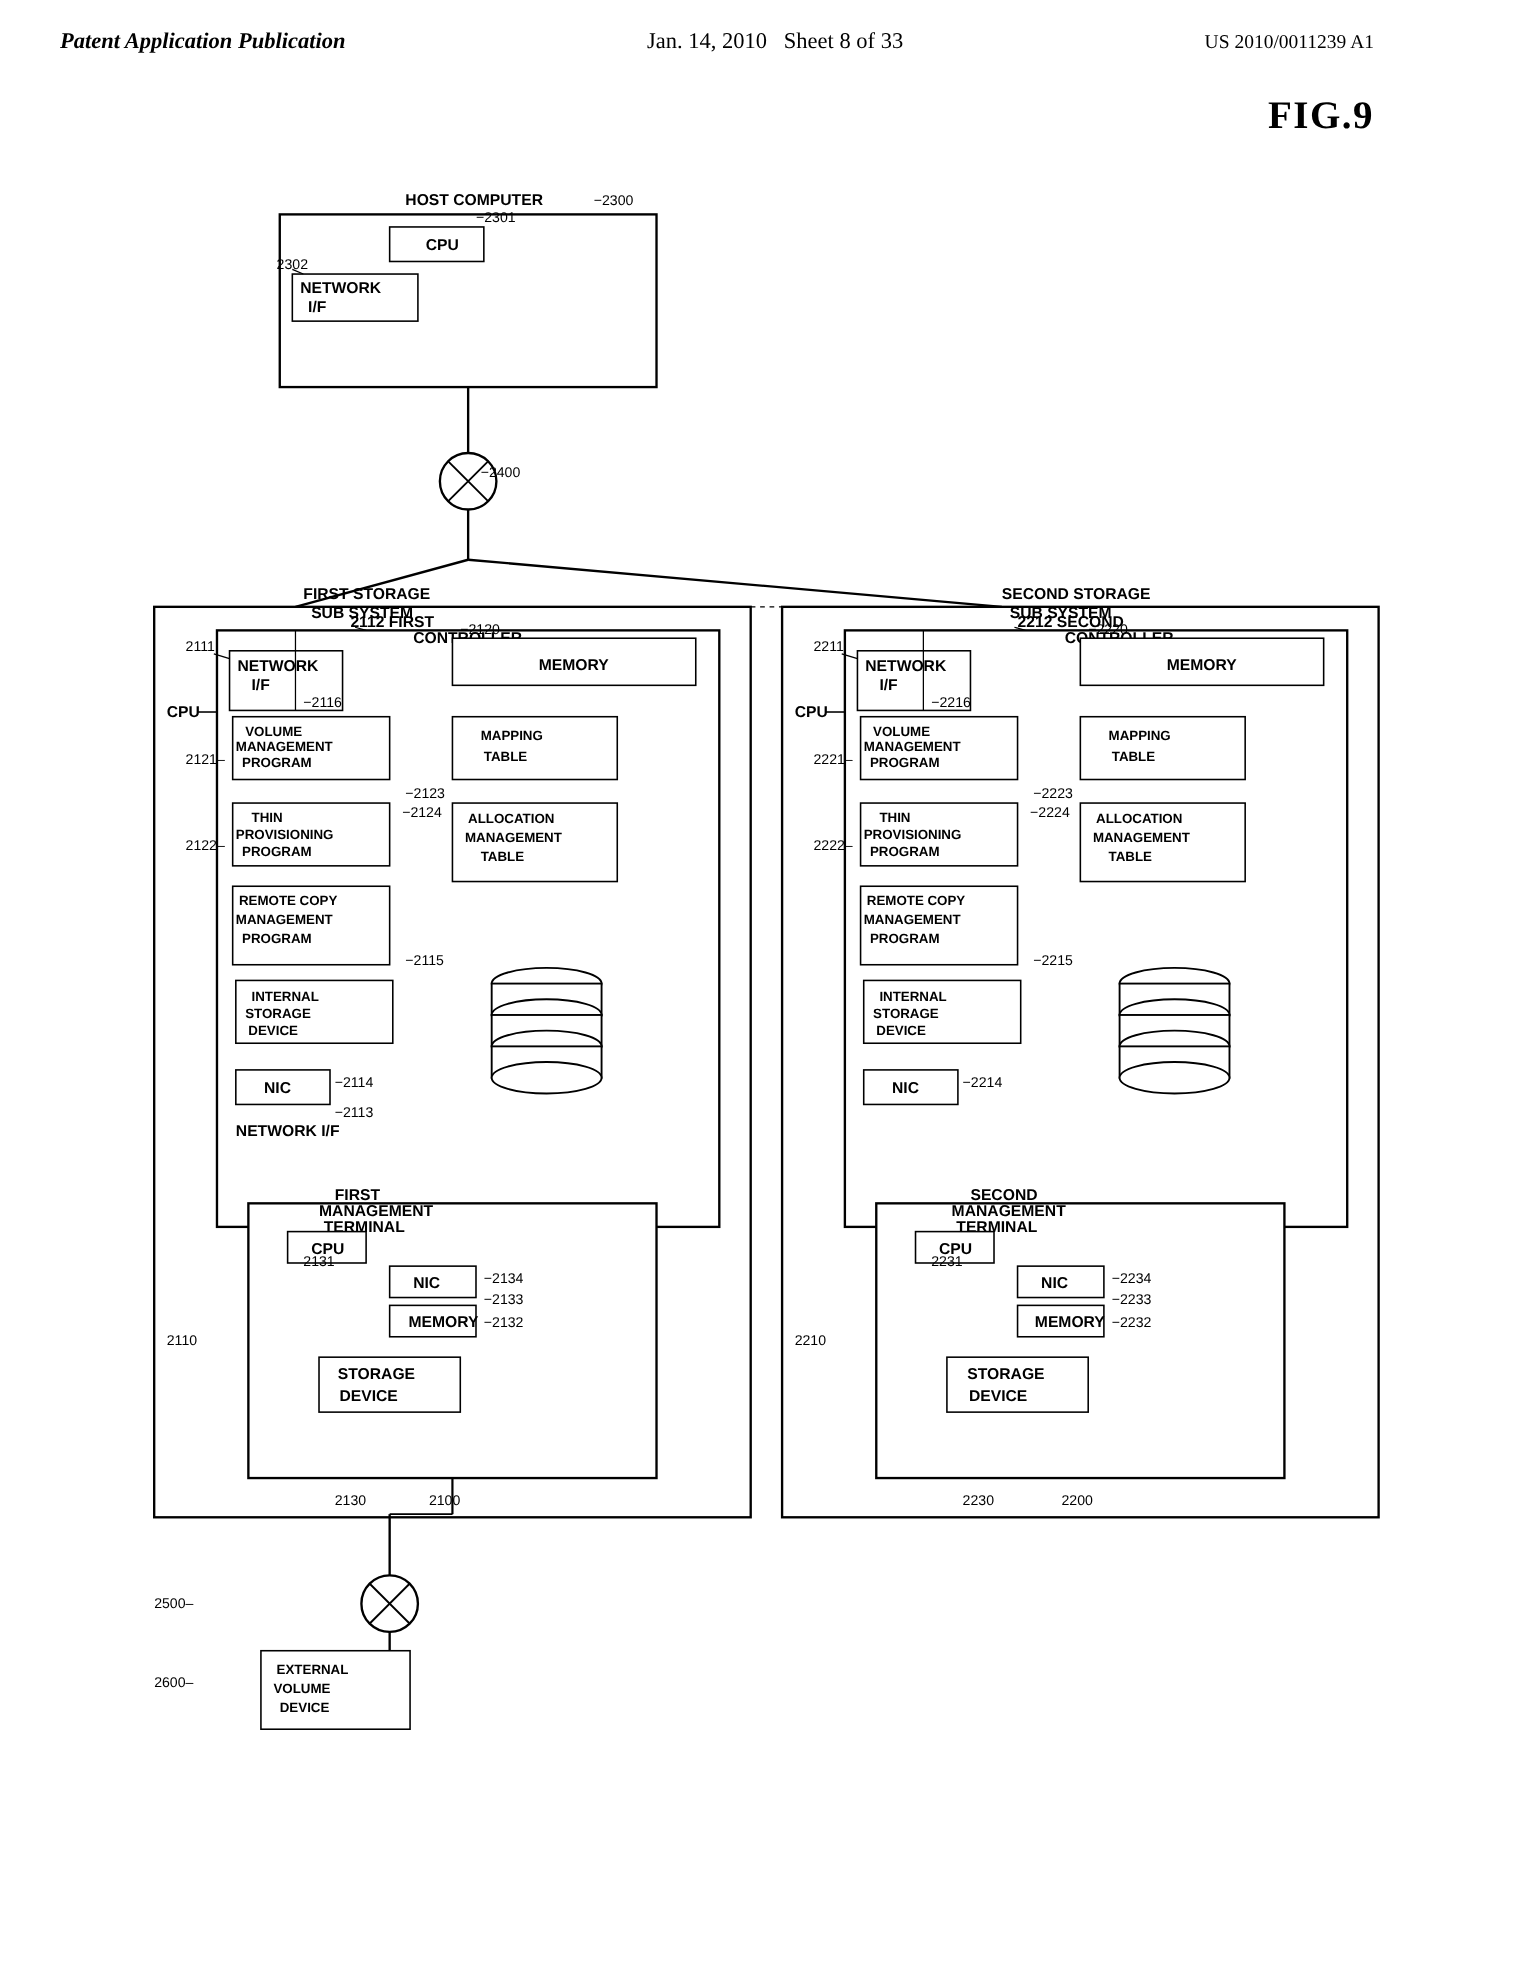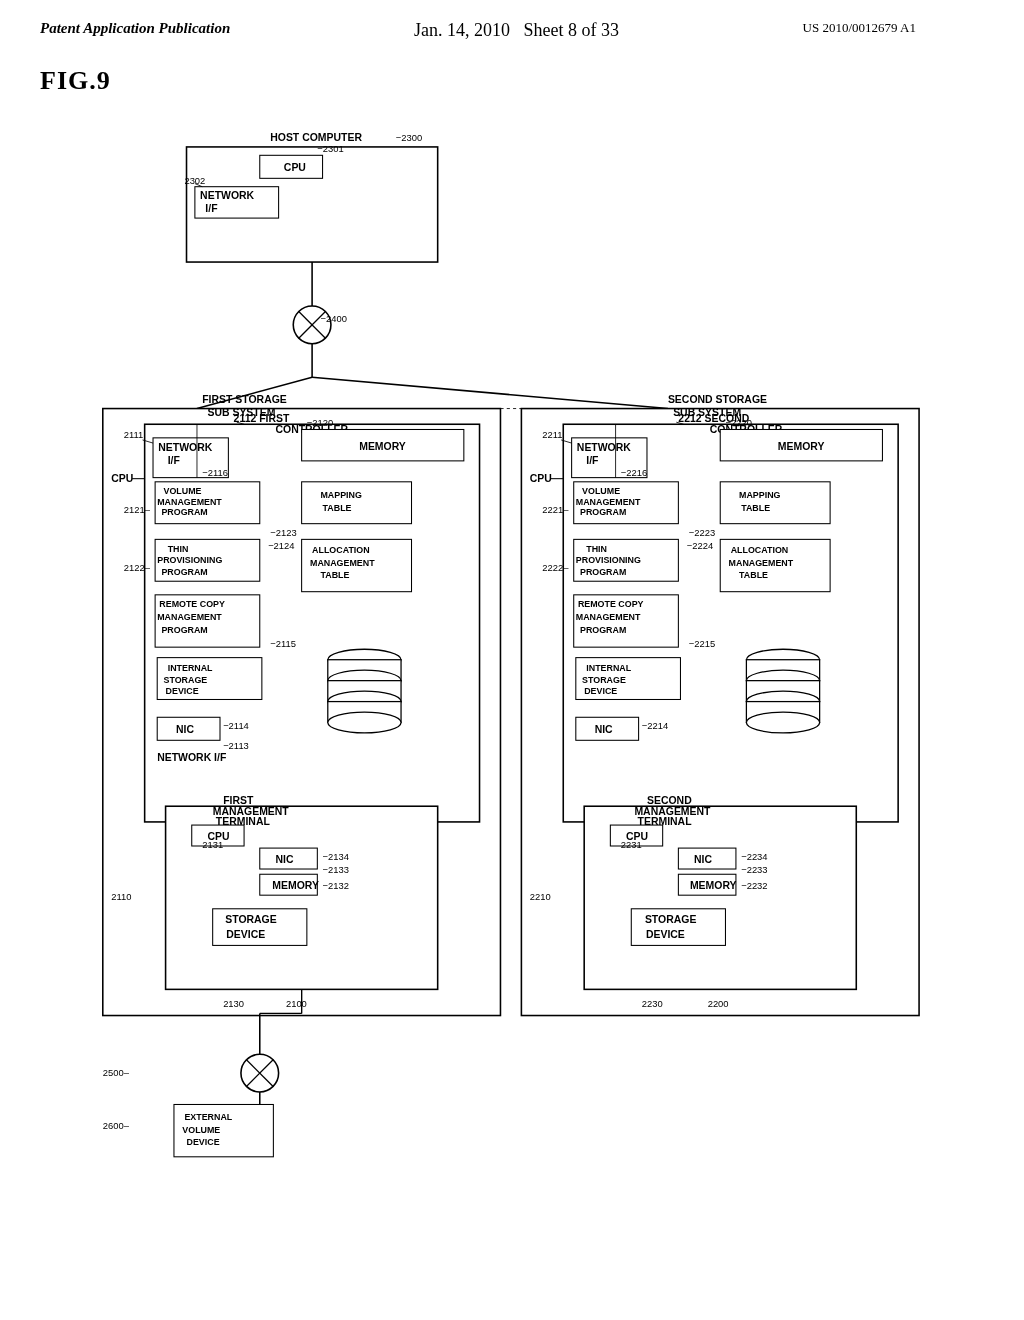--- a/index.html
+++ b/index.html
@@ -27,31 +27,31 @@
       align-items: flex-start;
       margin-bottom: 10px;
       padding-bottom: 5px;
     }
     .header-left {
       font-weight: bold;
       font-size: 15px;
       font-style: italic;
     }
     .header-center {
-      font-size: 18px;
+      font-size: 15px;
       text-align: left;
       font-family: Liberation Serif, serif;
     }
     .header-right {
       font-size: 13px;
     }
 
     
     .fig-title {
-      text-align: left;
+      text-align: right;
       font-size: 26px;
       font-weight: bold;
       margin: 20px 0 30px 0;
       letter-spacing: 1px;
     }
 
     
     .diagram {
       position: relative;
       width: 900px;
@@ -92,21 +92,21 @@
   </style>
 </head>
 <body>
 
 <div class="page">
   <div class="header">
     <div class="header-left">Patent Application Publication</div>
     <div class="header-center">
       <span>Jan. 14, 2010</span>&nbsp;&nbsp;&nbsp;<span>Sheet 8 of 33</span>
     </div>
-    <div class="header-right">US 2010/0012679 A1</div>
+    <div class="header-right">US 2010/0011239 A1</div>
   </div>
 
   <div class="fig-title">FIG.9</div>
 
   <div class="diagram">
     <svg viewBox="0 0 860 1100" xmlns="http://www.w3.org/2000/svg">
 
       <rect x="140" y="20" width="240" height="110" class="box" rx="0"></rect>
       <text x="220" y="14" class="label" font-size="10" font-weight="bold">HOST COMPUTER</text>
       <text x="340" y="14" class="ref-num">−2300</text>

